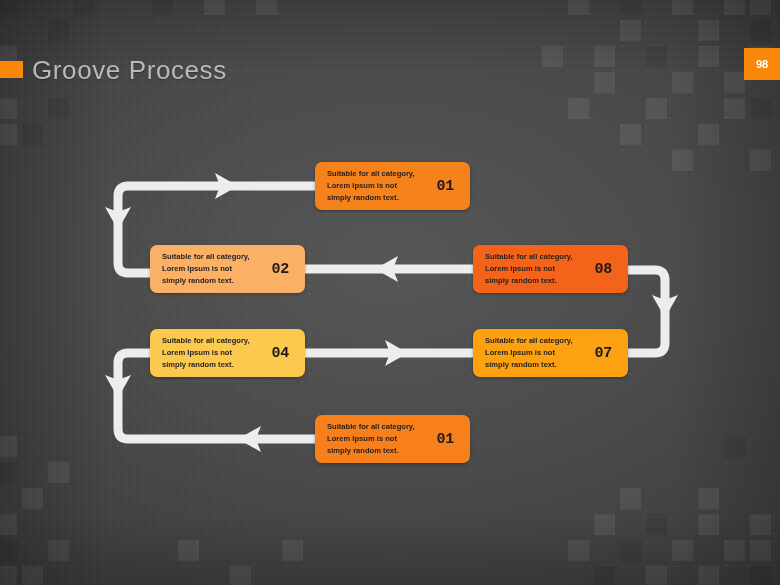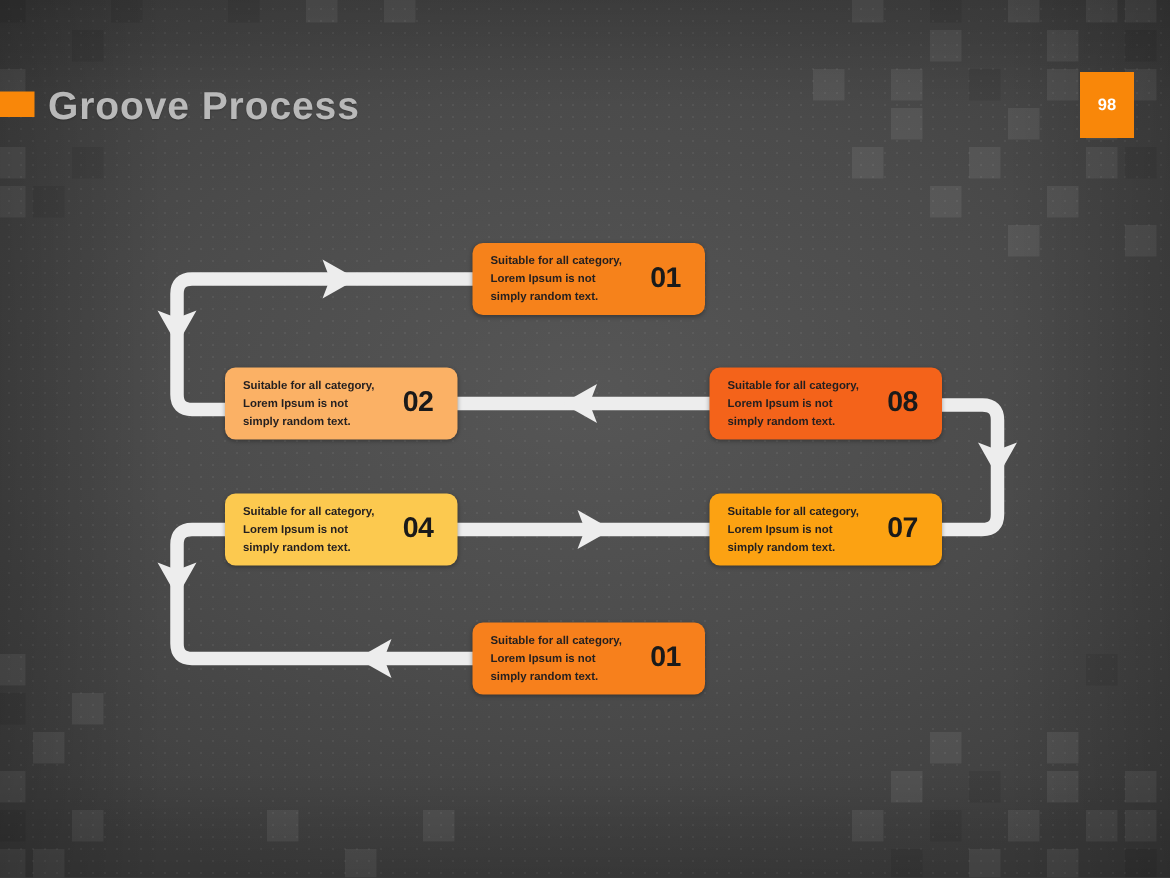--- a/index.html
+++ b/index.html
@@ -52,31 +52,31 @@
     top: 61px;
     width: 23px;
     height: 17px;
     background: #f68b1f;
   }
   .slide-title {
     position: absolute;
     left: 32px;
     top: 55px;
     font-size: 26px;
-    font-weight: bold;
+    font-weight: normal;
     color: #b9b9b9;
     letter-spacing: 0.6px;
     text-shadow: 0 1px 1px rgba(0,0,0,0.25);
   }
   .page-badge {
     position: absolute;
-    right: 24px;
+    right: 0;
     top: 48px;
     width: 36px;
-    height: 44px;
+    height: 32px;
     background: #f98709;
     color: #ffffff;
     font-size: 11px;
     font-weight: bold;
     display: flex;
     align-items: center;
     justify-content: center;
   }
 
   
@@ -102,26 +102,27 @@
   }
   .node .body {
     font-size: 7.6px;
     line-height: 1.62;
     color: #231f20;
     flex: 1;
     white-space: pre-line;
     font-weight: bold;
   }
   .node .num {
-    font-size: 19px;
+    font-size: 15px;
     font-weight: bold;
     color: #1a1a1a;
     margin-left: 4px;
     margin-right: 6px;
     letter-spacing: -0.3px;
+    font-family: Liberation Mono, monospace;
   }
 
   
   .logo {
     position: absolute;
     left: 22px;
     bottom: 18px;
     width: 92px;
   }
   .logo-word {

